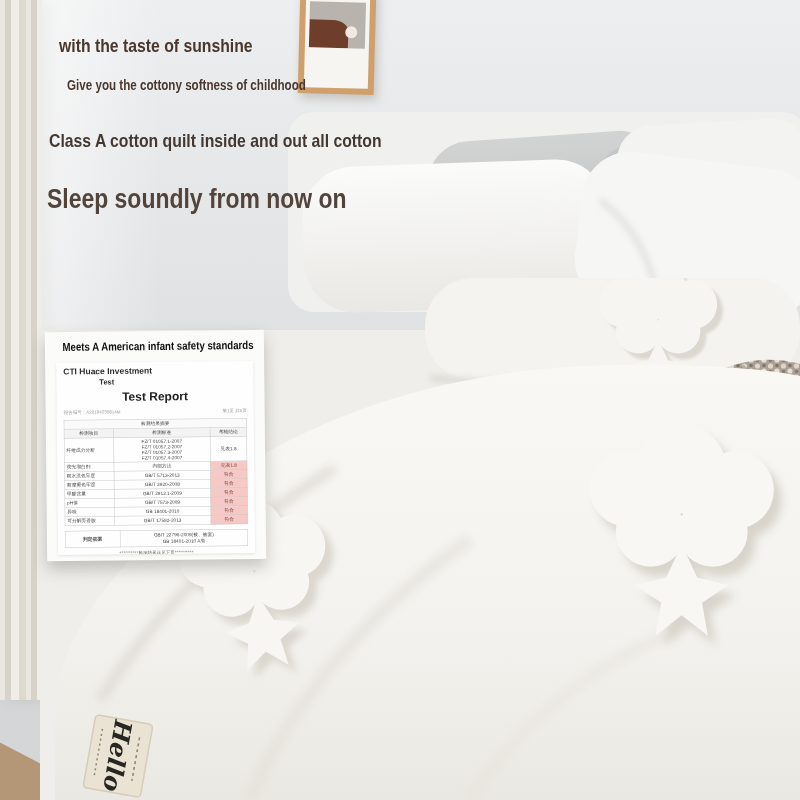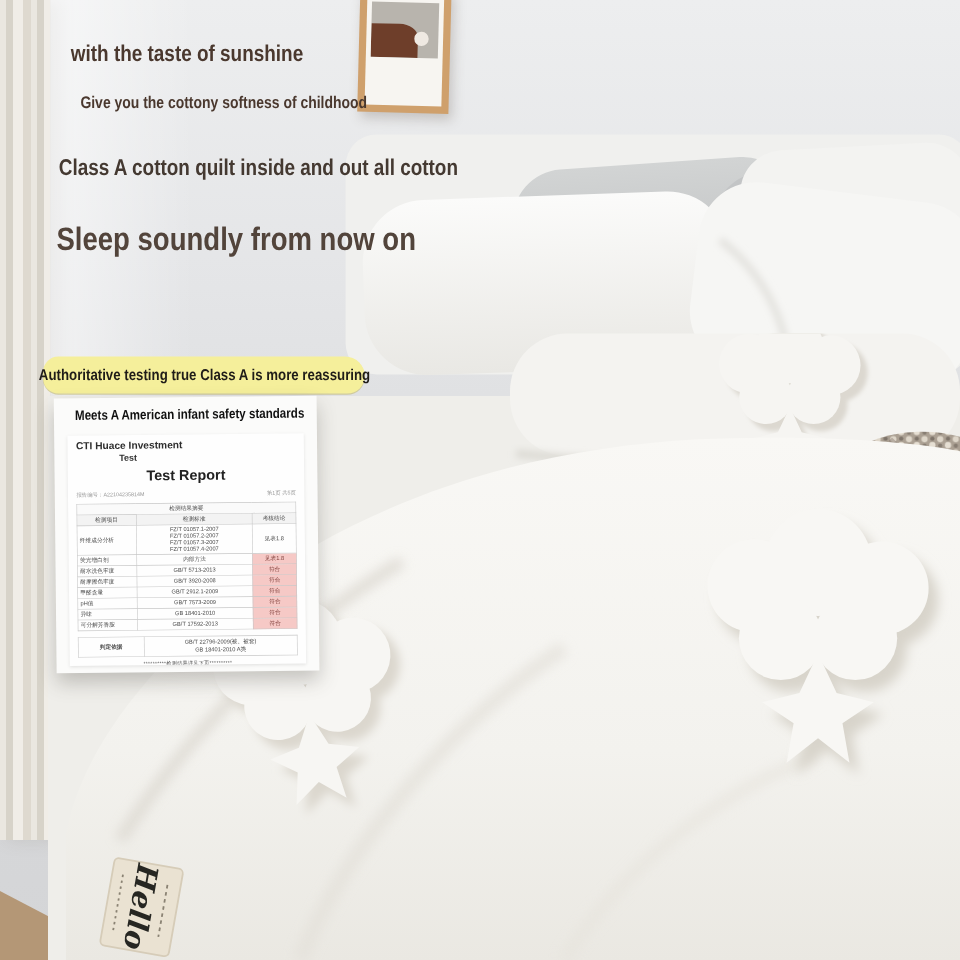--- a/index.html
+++ b/index.html
@@ -160,23 +160,20 @@
       <text x="0" y="9" text-anchor="middle" font-family="DejaVu Serif, serif" font-style="italic" font-weight="bold" font-size="24" fill="#262622">Hello</text>
       <line x1="-24" y1="20" x2="24" y2="20" stroke="#8a8273" stroke-width="1.5" stroke-dasharray="2 3"></line>
     </g>
   </svg>
 
   <div class="otext t-tagline">with the taste of sunshine</div>
   <div class="otext t-subtitle">Give you the cottony softness of childhood</div>
   <div class="otext t-feature">Class A cotton quilt inside and out all cotton</div>
   <div class="otext t-headline">Sleep soundly from now on</div>
 
-  <div class="pill">
-    <span>Authoritative testing true Class A is more reassuring</span>
-  </div>
 
   <div class="card">
     <div class="card-heading">Meets A American infant safety standards</div>
     <div class="paper">
       <div class="scale2">
         <div class="lab1">CTI Huace Investment</div>
         <div class="lab2">Test</div>
         <div class="rep-title">Test Report</div>
         <div class="meta">
           <span>报告编号：A22104235814M</span>

